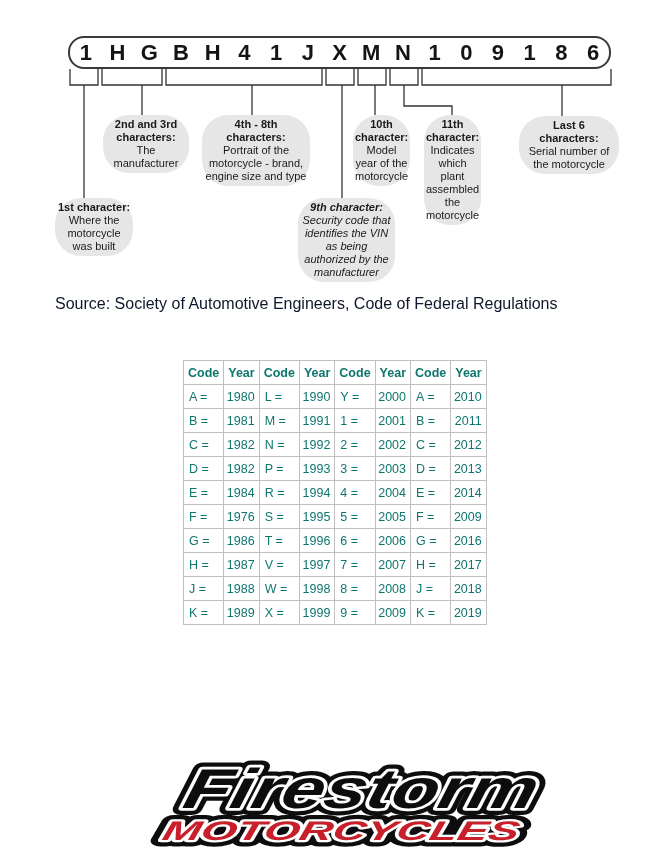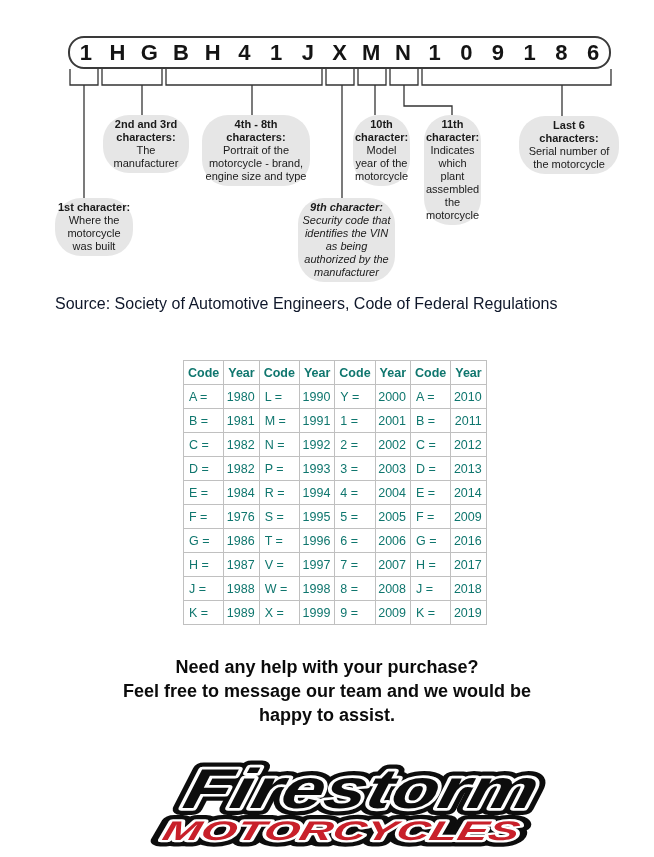--- a/index.html
+++ b/index.html
@@ -238,25 +238,20 @@
           <td class="code">X =</td>
           <td class="year">1999</td>
           <td class="code">9 =</td>
           <td class="year">2009</td>
           <td class="code">K =</td>
           <td class="year">2019</td>
         </tr>
       </tbody>
   </table>
 
-  <div class="help-block">
-    <div>Need any help with your purchase?</div>
-    <div>Feel free to message our team and we would be</div>
-    <div>happy to assist.</div>
-  </div>
 
   <div class="logo-wrap">
     <svg width="440" height="98" viewBox="0 0 440 98">
       <g transform="translate(42,0) skewX(-14)" font-family="Liberation Sans, sans-serif" font-weight="bold" font-style="italic" text-anchor="start">
 
         <text x="42" y="52" font-size="56" textLength="352" lengthAdjust="spacingAndGlyphs" fill="none" stroke="#0d0d0d" stroke-width="14" stroke-linejoin="round">Firestorm</text>
         <text x="30" y="84" font-size="27" textLength="356" lengthAdjust="spacingAndGlyphs" fill="none" stroke="#0d0d0d" stroke-width="13" stroke-linejoin="round">MOTORCYCLES</text>
 
         <text x="42" y="52" font-size="56" textLength="352" lengthAdjust="spacingAndGlyphs" fill="none" stroke="#ffffff" stroke-width="5.5" stroke-linejoin="round">Firestorm</text>
 

